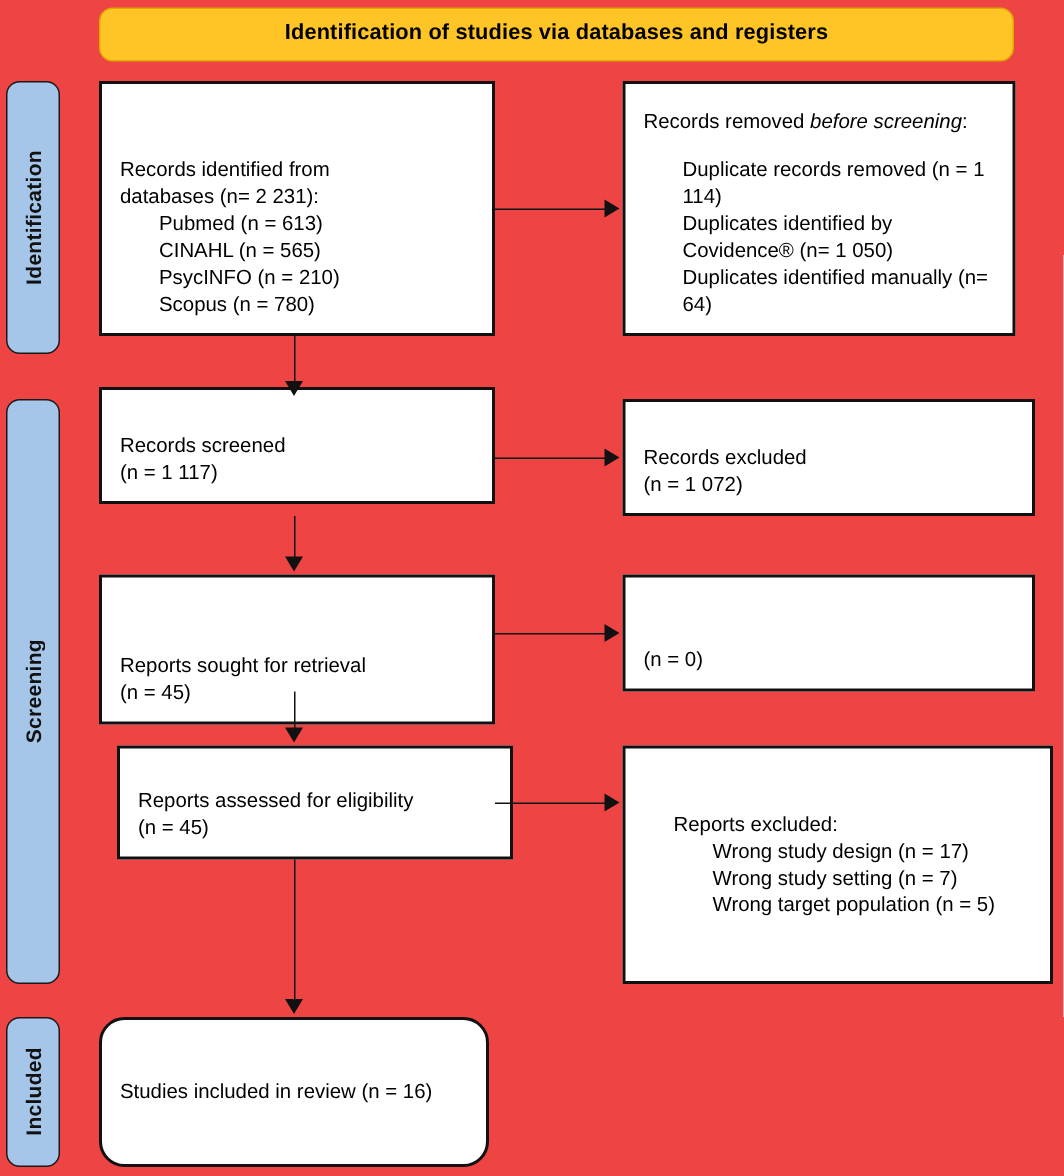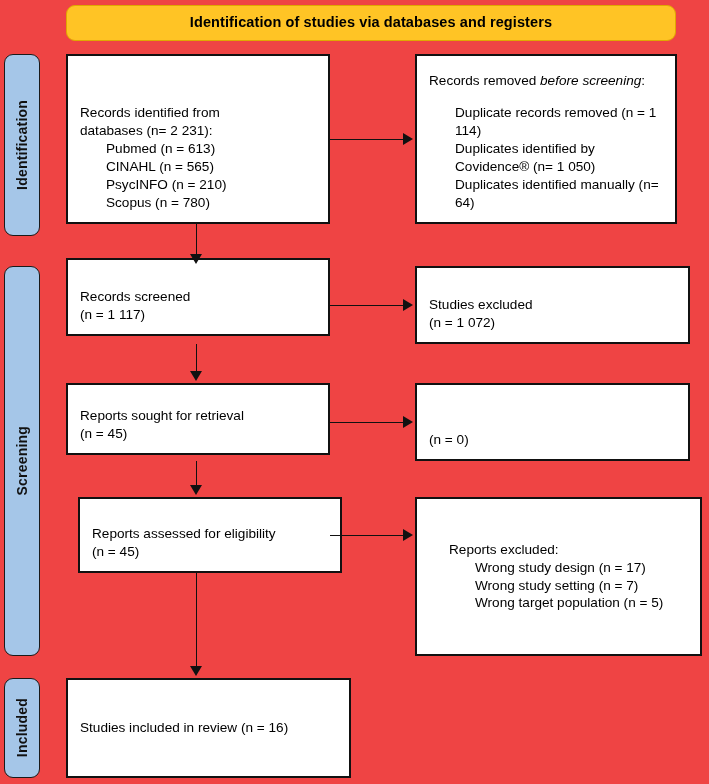--- a/index.html
+++ b/index.html
@@ -87,25 +87,25 @@
   .fbox .line { white-space: pre; }
   .fbox .line.wrap { white-space: normal; }
   .fbox .indent { padding-left: 26px; }
   .fbox .ital { font-style: italic; }
 
   
   #box-identified        { left: 66px;  top: 54px;  width: 264px; height: 170px; }
   #box-removed           { left: 415px; top: 54px;  width: 262px; height: 170px; }
   #box-screened          { left: 66px;  top: 258px; width: 264px; height: 78px;  }
   #box-excluded          { left: 415px; top: 266px; width: 275px; height: 78px;  }
-  #box-sought            { left: 66px;  top: 383px; width: 264px; height: 72px;  }
+  #box-sought            { left: 66px;  top: 383px; width: 264px; height: 100px;  }
   #box-notretrieved      { left: 415px; top: 383px; width: 275px; height: 78px;  }
   #box-assessed          { left: 78px;  top: 497px; width: 264px; height: 76px;  }
   #box-reports-excluded  { left: 415px; top: 497px; width: 287px; height: 159px; padding-left: 32px; }
-  #box-included          { left: 66px;  top: 678px; width: 285px; height: 100px; }
+  #box-included          { left: 66px;  top: 678px; width: 260px; height: 100px; border-radius: 17px; }
 
   
   .v-line {
     position: absolute;
     width: 0;
     border-left: 1.7px solid #111111;
   }
   .h-line {
     position: absolute;
     height: 0;
@@ -181,21 +181,21 @@
     <span class="line wrap indent">Duplicates identified by Covidence® (n= 1 050)</span>
     <span class="line wrap indent">Duplicates identified manually (n= 64)</span>
   </div>
 
   <div class="fbox" id="box-screened">
     <span class="line">Records screened</span>
     <span class="line">(n = 1 117)</span>
   </div>
 
   <div class="fbox" id="box-excluded">
-    <span class="line">Studies excluded</span>
+    <span class="line">Records excluded</span>
     <span class="line">(n = 1 072)</span>
   </div>
 
   <div class="fbox" id="box-sought">
     <span class="line">Reports sought for retrieval</span>
     <span class="line">(n = 45)</span>
   </div>
 
   <div class="fbox" id="box-notretrieved">
     <span class="line">(n = 0)</span>

